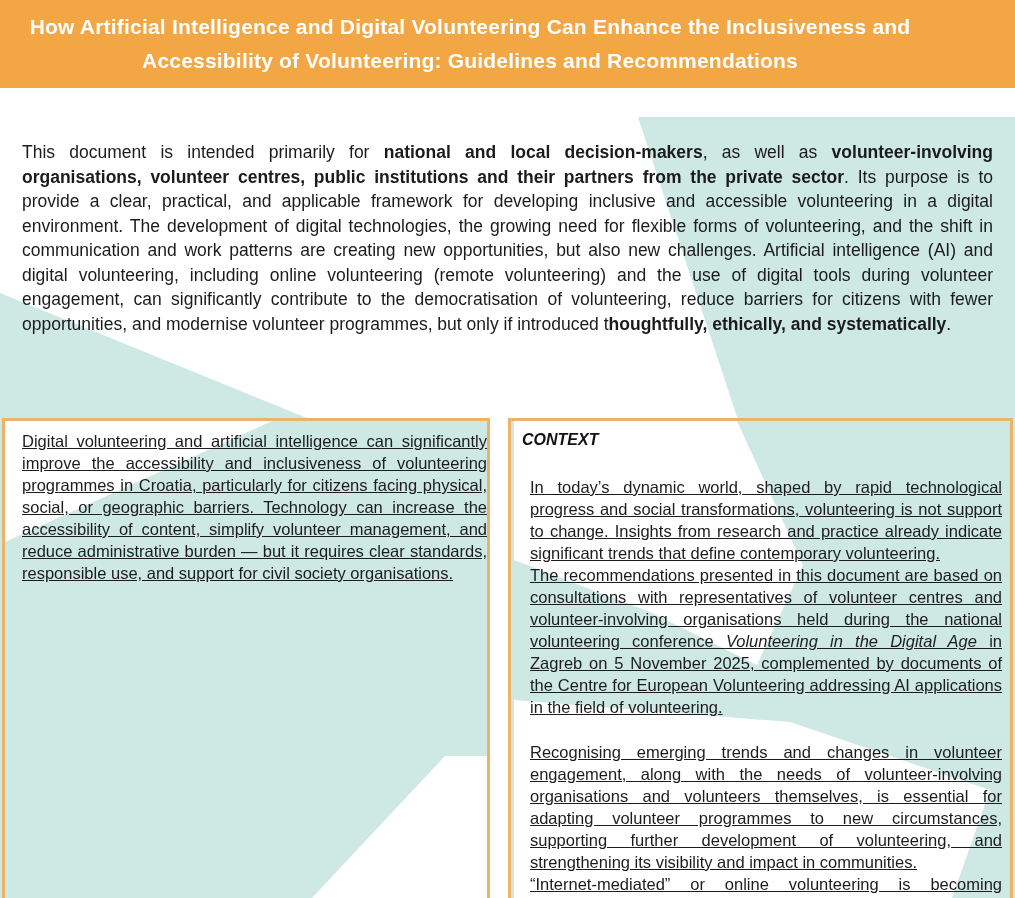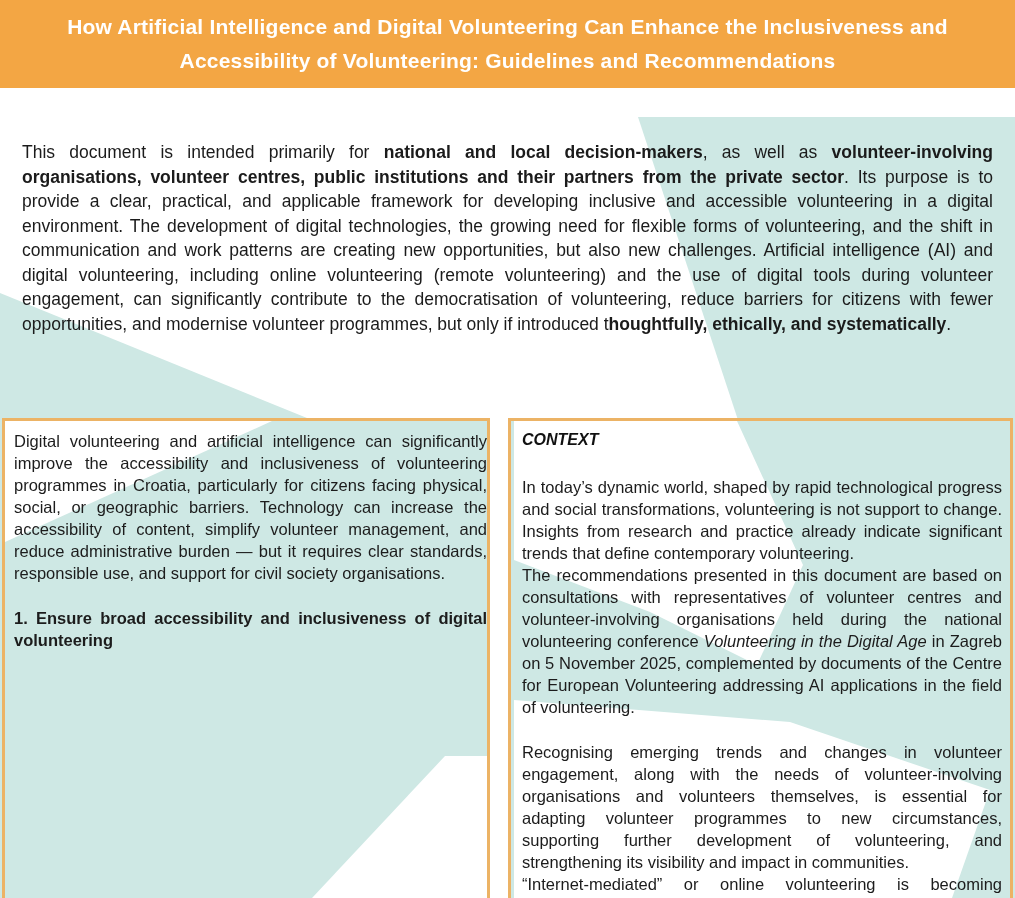--- a/index.html
+++ b/index.html
@@ -19,21 +19,21 @@
   .s2{clip-path:polygon(0px 293px,307px 418px,0px 418px);}
   .s3{clip-path:polygon(0px 418px,1015px 418px,1015px 898px,0px 898px);}
   .w1{clip-path:polygon(5px 421px,272px 421px,5px 542px);}
   .w2{clip-path:polygon(445px 756px,500px 756px,500px 898px,312px 898px);}
   .w3{clip-path:polygon(514px 421px,737px 421px,803px 565px,757px 665px,650px 612px,514px 560px);}
   .w5{clip-path:polygon(514px 700px,790px 722px,990px 790px,952px 898px,514px 898px);}
   
   .banner{
     position:absolute;top:0;left:0;width:1015px;height:88px;
     background:var(--header-bg,#f3a644);
-    display:flex;align-items:center;justify-content:center;
+    display:flex;align-items:center;
     z-index:3;
   }
   .banner-title{
     color:var(--title-color,#ffffff);
     font-weight:bold;font-size:21px;line-height:34px;
     text-align:center;max-width:940px;letter-spacing:.2px;
   }
   
   .intro{
     position:absolute;left:10px;top:128px;width:995px;z-index:2;
@@ -56,22 +56,22 @@
     box-sizing:border-box;z-index:1;
   }
   .col{position:absolute;top:430px;z-index:2;}
   .col-left{left:14px;width:473px;}
   .col-right{left:522px;width:480px;}
   .col h2{
     margin:0 0 26px 0;font-size:16px;line-height:20px;
     font-weight:bold;font-style:italic;color:#111111;
   }
   .col p{
-    margin:0 0 23px 0;font-size:16.5px;line-height:22px;
-    text-align:justify;color:#1c1c1c;
+    margin:0 0 23px 8px;font-size:16.5px;line-height:22px;
+    text-align:justify;color:#1c1c1c;text-decoration:underline;
   }
   .col p.nogap{margin-bottom:0;}
   .col p.goal-title{font-weight:bold;margin-bottom:0;}
   .col p.last{margin-bottom:0;}
 </style>
 </head>
 <body>
 
 <div>
   <div class="shape teal s1"></div>
@@ -89,21 +89,20 @@
 
 <section class="intro">
   <p><span>This document is intended primarily for </span><b>national and local decision-makers</b><span>, as well as </span><b>volunteer-involving organisations, volunteer centres, public institutions and their partners from the private sector</b><span>. Its purpose is to provide a clear, practical, and applicable framework for developing inclusive and accessible volunteering in a digital environment. The development of digital technologies, the growing need for flexible forms of volunteering, and the shift in communication and work patterns are creating new opportunities, but also new challenges. Artificial intelligence (AI) and digital volunteering, including online volunteering (remote volunteering) and the use of digital tools during volunteer engagement, can significantly contribute to the democratisation of volunteering, reduce barriers for citizens with fewer opportunities, and modernise volunteer programmes, but only if introduced t</span><b>houghtfully, ethically, and systematically</b><span>.</span></p>
 </section>
 
 <div class="frame"></div>
 <div class="divider"></div>
 
 <section class="col col-left">
   <p>Digital volunteering and artificial intelligence can significantly improve the accessibility and inclusiveness of volunteering programmes in Croatia, particularly for citizens facing physical, social, or geographic barriers. Technology can increase the accessibility of content, simplify volunteer management, and reduce administrative burden — but it requires clear standards, responsible use, and support for civil society organisations.</p>
-  <p class="goal-title">1. Ensure broad accessibility and inclusiveness of digital volunteering</p>
 </section>
 
 <section class="col col-right">
   <h2>CONTEXT</h2>
   <p class="nogap">In today’s dynamic world, shaped by rapid technological progress and social transformations, volunteering is not support to change. Insights from research and practice already indicate significant trends that define contemporary volunteering.</p>
   <p><span>The recommendations presented in this document are based on consultations with representatives of volunteer centres and volunteer-involving organisations held during the national volunteering conference </span><i>Volunteering in the Digital Age</i><span> in Zagreb on 5 November 2025, complemented by documents of the Centre for European Volunteering addressing AI applications in the field of volunteering.</span></p>
   <p class="nogap">Recognising emerging trends and changes in volunteer engagement, along with the needs of volunteer-involving organisations and volunteers themselves, is essential for adapting volunteer programmes to new circumstances, supporting further development of volunteering, and strengthening its visibility and impact in communities.</p>
   <p class="last">“Internet-mediated” or online volunteering is becoming increasingly visible</p>
 </section>
 

